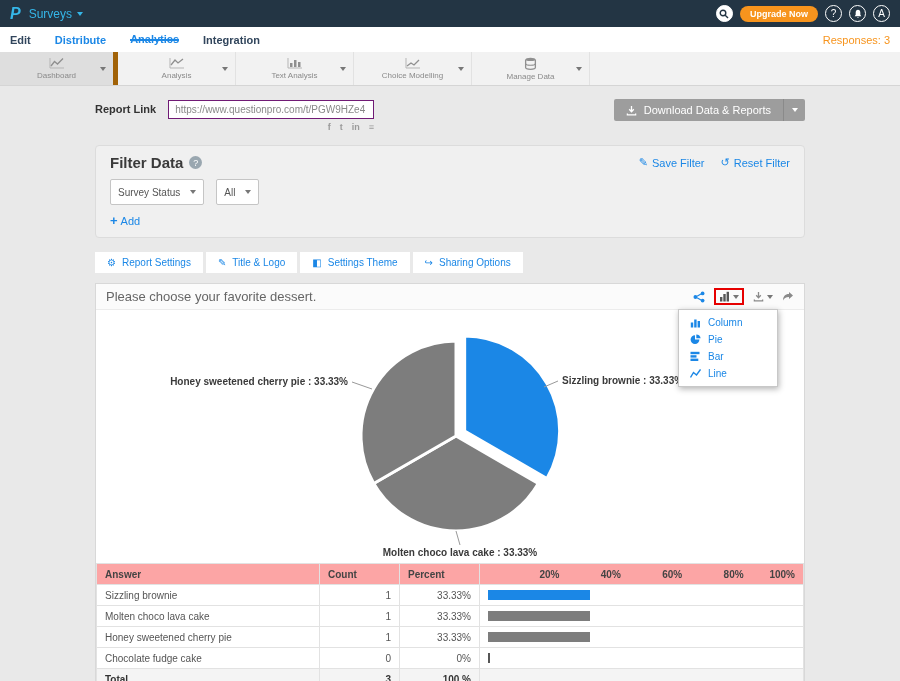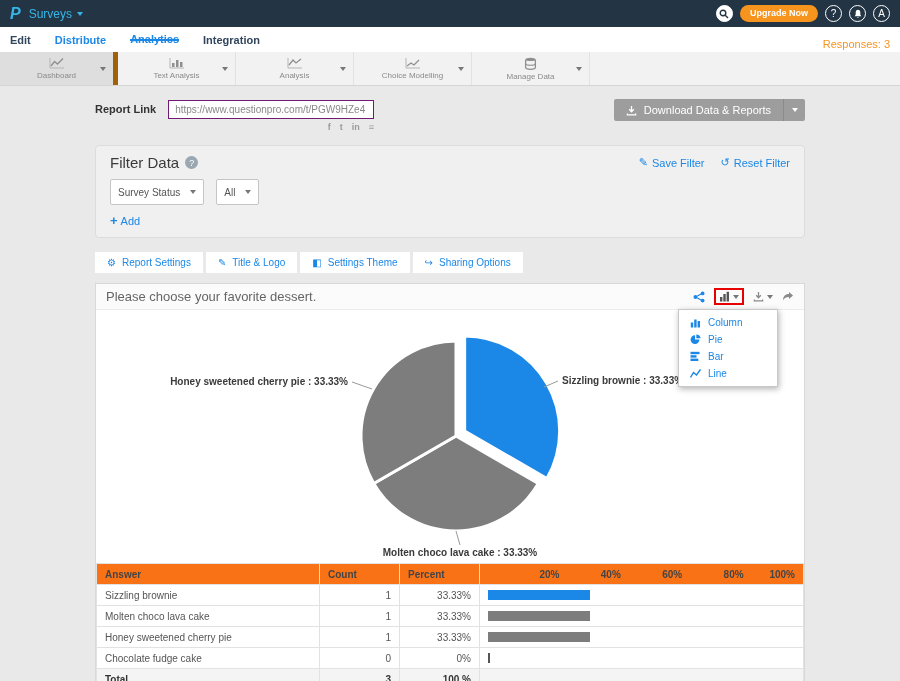--- a/index.html
+++ b/index.html
@@ -6,32 +6,32 @@
   html,body{width:900px;height:681px;overflow:hidden;background:#fff;font-family:"Liberation Sans",sans-serif}
 
   
   .topbar{height:27px;background:#233544;display:flex;align-items:center;padding:0 10px;gap:8px}
   .logo{color:#35b6e8;font-weight:bold;font-size:16px;font-style:italic;line-height:1}
   .surveys{color:#35b6e8;font-size:12px;display:flex;align-items:center;gap:5px;cursor:pointer}
   .breadcrumb{margin-left:14px;font-size:12px;display:flex;align-items:center;gap:7px}
   .bc-parent{color:#35b6e8;cursor:pointer}
   .bc-sep{color:#8a99a8}
   .bc-current{color:#fff}
-  .topbar-right{margin-left:auto;display:flex;gap:7px}
+  .topbar-right{margin-left:auto;display:flex;align-items:center;gap:7px}
   .circle-btn{width:17px;height:17px;border:1px solid #fff;border-radius:50%;color:#fff;font-size:10px;display:flex;align-items:center;justify-content:center;cursor:pointer}
   .circle-btn.solid{background:#fff}
   .upgrade{background:#f7941d;color:#fff;font-size:9px;font-weight:bold;padding:3px 10px;border-radius:9px;cursor:pointer}
 
   
   .cg{display:inline-block;width:0;height:0;border-left:3px solid transparent;border-right:3px solid transparent;border-top:4px solid #777;vertical-align:middle}
   .cg.cyan{border-top-color:#35b6e8}
   .cg.white{border-top-color:#fff}
 
   
-  .mainnav{height:25px;background:#fff;display:flex;align-items:flex-start;padding:11px 10px;gap:24px;font-size:11px;font-weight:bold}
+  .mainnav{height:25px;background:#fff;display:flex;align-items:center;padding:11px 10px;gap:24px;font-size:11px;font-weight:bold}
   .nav-item{color:#31455c;cursor:pointer;height:100%;display:flex;align-items:center}
   .nav-item.blue{color:#1b87e6}
   .nav-item.active{color:#1b87e6;border-bottom:2px solid #1b87e6}
   .responses{margin-left:auto;color:#f7941d;font-size:11px;font-weight:normal}
 
   
   .icon-toolbar{height:34px;background:#f2f2f2;border-bottom:1px solid #d5d5d5;display:flex}
   .tool-tab{width:118px;border-right:1px solid #e2e2e2;position:relative;display:flex;flex-direction:column;align-items:center;justify-content:center;gap:2px;cursor:pointer}
   .tool-tab.active{background:#dedede;border-right:5px solid #a16207}
   .tool-label{font-size:8px;color:#8a8a8a}
@@ -46,21 +46,21 @@
   .report-input-wrap{margin-left:12px}
   .report-link{width:206px;height:19px;font-size:10px;color:#888;border:1px solid #701a75;padding:0 6px;background:#fff;font-family:"Liberation Sans",sans-serif}
   .social-row{display:flex;gap:9px;justify-content:flex-end;margin-top:3px;color:#9a9a9a;font-size:9px;font-weight:bold}
   .social-row span{cursor:pointer}
   .download-btn{margin-left:auto;display:flex;height:22px;cursor:pointer}
   .dl-main{background:#9d9d9d;color:#fff;font-size:11px;display:flex;align-items:center;gap:7px;padding:0 12px;border-radius:2px 0 0 2px}
   .dl-caret{background:#9d9d9d;border-left:1px solid #8a8a8a;width:22px;display:flex;align-items:center;justify-content:center;border-radius:0 2px 2px 0}
 
   .filter-panel{margin-top:13px;background:#f0f0f0;border:1px solid #dcdcdc;border-radius:4px;padding:8px 14px 9px}
   .filter-head{display:flex;align-items:center}
-  .filter-title{font-size:15px;font-weight:normal;color:#3a3a3a}
+  .filter-title{font-size:15px;font-weight:bold;color:#3a3a3a}
   .help-circle{width:13px;height:13px;border-radius:50%;background:#9aa7b0;color:#fff;font-size:9px;display:flex;align-items:center;justify-content:center;margin-left:6px;cursor:pointer}
   .filter-actions{margin-left:auto;display:flex;gap:16px;font-size:11px;color:#1b87e6}
   .filter-actions .act{display:flex;align-items:center;gap:4px;cursor:pointer}
   .filter-selects{display:flex;gap:12px;margin-top:8px}
   .select{background:#fff;border:1px solid #c5c5c5;border-radius:2px;height:20px;font-size:10px;color:#555;display:flex;align-items:center;gap:10px;padding:12px 7px;cursor:pointer}
   .add-link{margin-top:8px;font-size:11px;color:#1b87e6;display:flex;align-items:center;gap:3px;cursor:pointer}
   .add-plus{font-weight:bold;font-size:13px}
 
   .settings-tabs{display:flex;gap:3px;margin-top:14px}
   .stab{background:#fff;color:#1b87e6;font-size:10px;padding:5px 12px;display:flex;gap:6px;align-items:center;cursor:pointer}
@@ -76,21 +76,21 @@
   .chart-menu{position:absolute;top:25px;right:26px;width:100px;background:#fff;border:1px solid #c8c8c8;box-shadow:1px 2px 6px rgba(0,0,0,.3);z-index:5;padding:4px 0}
   .menu-item{display:flex;align-items:center;gap:7px;padding:3px 11px;font-size:10px;color:#1b87e6;cursor:pointer}
 
   .chart-area{position:relative;height:253px}
   #pie-svg{display:block}
   #pie-svg text{font:bold 10px "Liberation Sans",sans-serif;fill:#3a3a3a}
 
   
   .qtable{width:100%;border-collapse:collapse;font-size:10px;color:#555;table-layout:fixed}
   .qtable th,.qtable td{border:1px solid #e2e2e2;padding:4px 8px;text-align:left;height:21px}
-  .qtable th{background:#f97316;color:#444}
+  .qtable th{background:#fca5a5;color:#444}
   .col-answer{width:223px}
   .col-count{width:80px;text-align:center}
   .col-percent{width:80px;text-align:center}
   td.num{text-align:right}
   .bar-cell{padding:4px 6px}
   .bar{height:10px}
   .scale{position:relative;height:11px;font-weight:bold;color:#444}
   .scale span{position:absolute;top:0;transform:translateX(-50%)}
   .scale span.end{transform:translateX(-100%)}
   .total-row td{font-weight:bold;background:#f4f4f4;color:#333}
@@ -135,33 +135,33 @@
     <svg width="16" height="12" viewBox="0 0 16 12">
         <polyline points="1,1 1,11 15,11" fill="none" stroke="#b5b5b5" stroke-width="1"></polyline>
         <polyline points="2,9 5.5,4.5 8.5,7 14,1.5" fill="none" stroke="#8f8f8f" stroke-width="1.3"></polyline>
       </svg>
     <span class="tool-label">Dashboard</span>
     <span class="cg tool-caret"></span>
   </div>
   <div class="tool-tab">
     <svg width="16" height="12" viewBox="0 0 16 12">
         <polyline points="1,1 1,11 15,11" fill="none" stroke="#b5b5b5" stroke-width="1"></polyline>
+        <polyline points="2,8 6,3 9,6 14,2" fill="none" stroke="#8f8f8f" stroke-width="1.3"></polyline>
+      </svg>
+    <span class="tool-label">Analysis</span>
+    <span class="cg tool-caret"></span>
+  </div>
+  <div class="tool-tab">
+    <svg width="16" height="12" viewBox="0 0 16 12">
+        <polyline points="1,1 1,11 15,11" fill="none" stroke="#b5b5b5" stroke-width="1"></polyline>
         <rect x="3" y="6" width="2.5" height="4" fill="#8f8f8f"></rect>
         <rect x="7" y="3" width="2.5" height="7" fill="#8f8f8f"></rect>
         <rect x="11" y="5" width="2.5" height="5" fill="#8f8f8f"></rect>
       </svg>
     <span class="tool-label">Text Analysis</span>
-    <span class="cg tool-caret"></span>
-  </div>
-  <div class="tool-tab">
-    <svg width="16" height="12" viewBox="0 0 16 12">
-        <polyline points="1,1 1,11 15,11" fill="none" stroke="#b5b5b5" stroke-width="1"></polyline>
-        <polyline points="2,8 6,3 9,6 14,2" fill="none" stroke="#8f8f8f" stroke-width="1.3"></polyline>
-      </svg>
-    <span class="tool-label">Analysis</span>
     <span class="cg tool-caret"></span>
   </div>
   <div class="tool-tab">
     <svg width="16" height="12" viewBox="0 0 16 12">
         <polyline points="1,1 1,11 15,11" fill="none" stroke="#b5b5b5" stroke-width="1"></polyline>
         <polyline points="2,9 6,6 9,8 14,3" fill="none" stroke="#8f8f8f" stroke-width="1.3"></polyline>
       </svg>
     <span class="tool-label">Choice Modelling</span>
     <span class="cg tool-caret"></span>
   </div>

